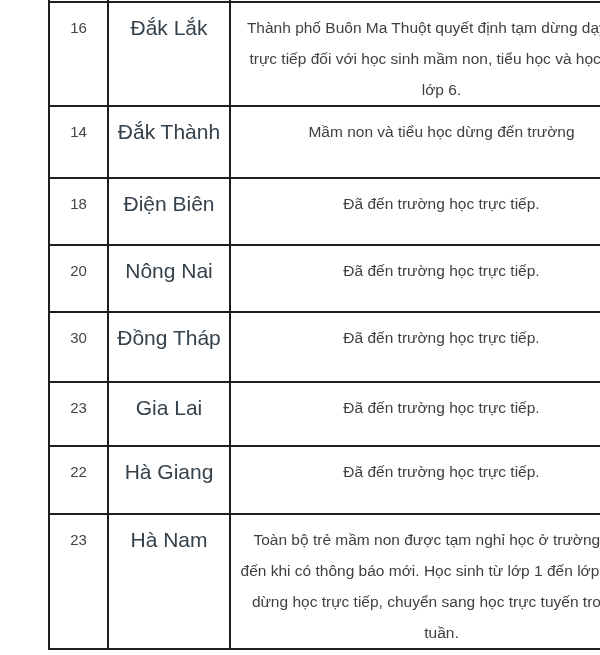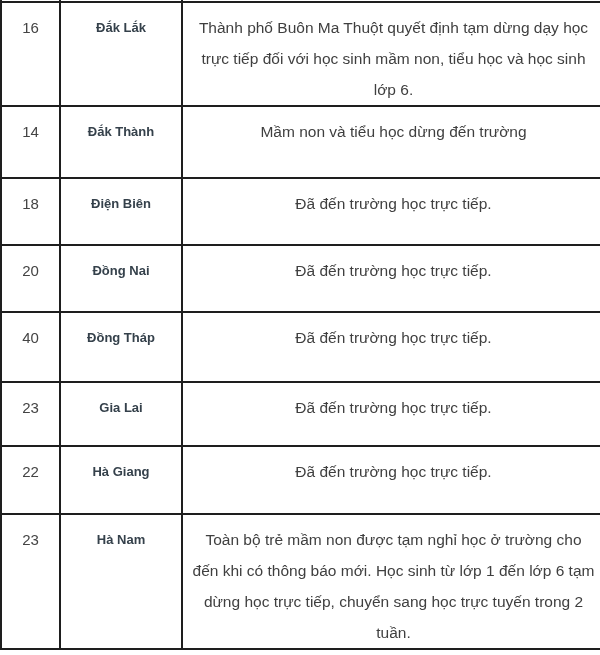--- a/index.html
+++ b/index.html
@@ -11,20 +11,21 @@
   }
   * { margin: 0; padding: 0; box-sizing: border-box; }
   html, body { background: var(--bg-color); }
   .screen {
     position: relative;
     width: 600px;
     height: 655px;
     overflow: hidden;
     background: var(--bg-color);
     font-family: "Liberation Sans", "DejaVu Sans", sans-serif;
+    padding-left: 48px;
   }
   table.status-table {
     border-collapse: collapse;
     table-layout: fixed;
     width: 604px;          
     background: var(--bg-color);
   }
   col.col-no  { width: 59px; }
   col.col-province { width: 122px; }
   col.col-status { width: 423px; }
@@ -40,22 +41,22 @@
   tr.cut-row-top td {
     border-top: none;
     height: 2px;
     padding: 0;
   }
   .cell-no {
     font-size: 15px;
     color: var(--index-color);
   }
   .cell-province {
-    font-size: 13px;
-    font-weight: bold;
+    font-size: 21px;
+    font-weight: normal;
     color: var(--province-color);
   }
   .cell-status {
     font-size: 15.5px;
     color: var(--text-color);
   }
   
   .row-0 { height: 104px; }
   .row-1 { height: 72px;  }
   .row-2 { height: 67px;  }
@@ -92,25 +93,25 @@
     <td class="cell cell-province">Đắk Thành</td>
     <td class="cell cell-status">Mầm non và tiểu học dừng đến trường</td>
   </tr>
         <tr class="table-row row-2">
     <td class="cell cell-no">18</td>
     <td class="cell cell-province">Điện Biên</td>
     <td class="cell cell-status">Đã đến trường học trực tiếp.</td>
   </tr>
         <tr class="table-row row-3">
     <td class="cell cell-no">20</td>
-    <td class="cell cell-province">Đồng Nai</td>
+    <td class="cell cell-province">Nông Nai</td>
     <td class="cell cell-status">Đã đến trường học trực tiếp.</td>
   </tr>
         <tr class="table-row row-4">
-    <td class="cell cell-no">40</td>
+    <td class="cell cell-no">30</td>
     <td class="cell cell-province">Đồng Tháp</td>
     <td class="cell cell-status">Đã đến trường học trực tiếp.</td>
   </tr>
         <tr class="table-row row-5">
     <td class="cell cell-no">23</td>
     <td class="cell cell-province">Gia Lai</td>
     <td class="cell cell-status">Đã đến trường học trực tiếp.</td>
   </tr>
         <tr class="table-row row-6">
     <td class="cell cell-no">22</td>

